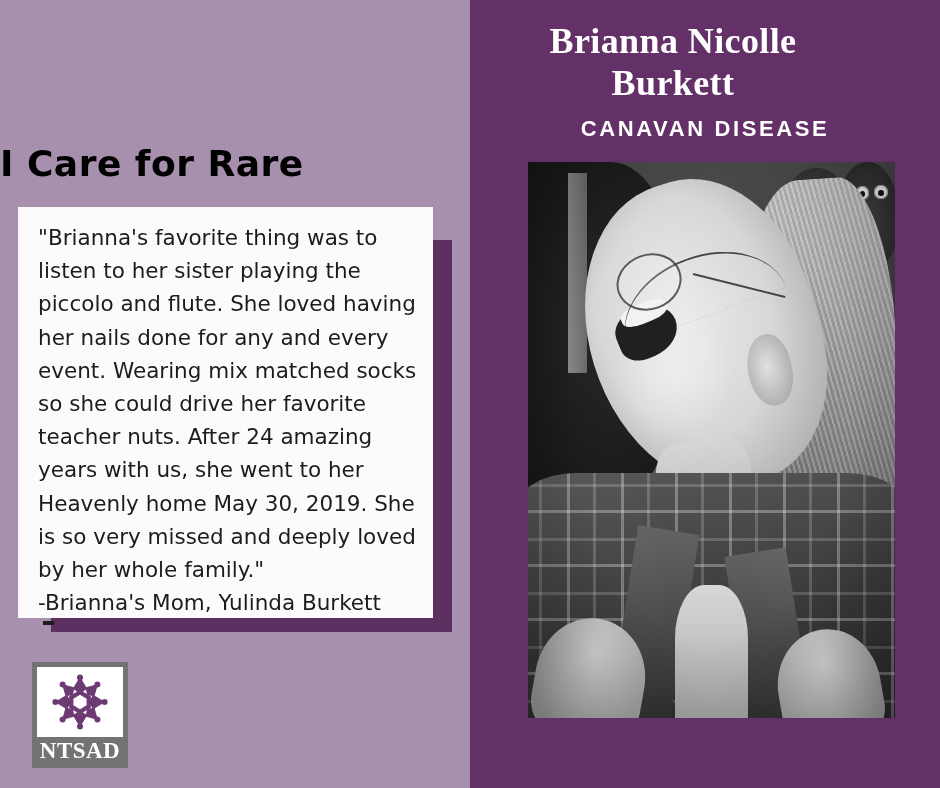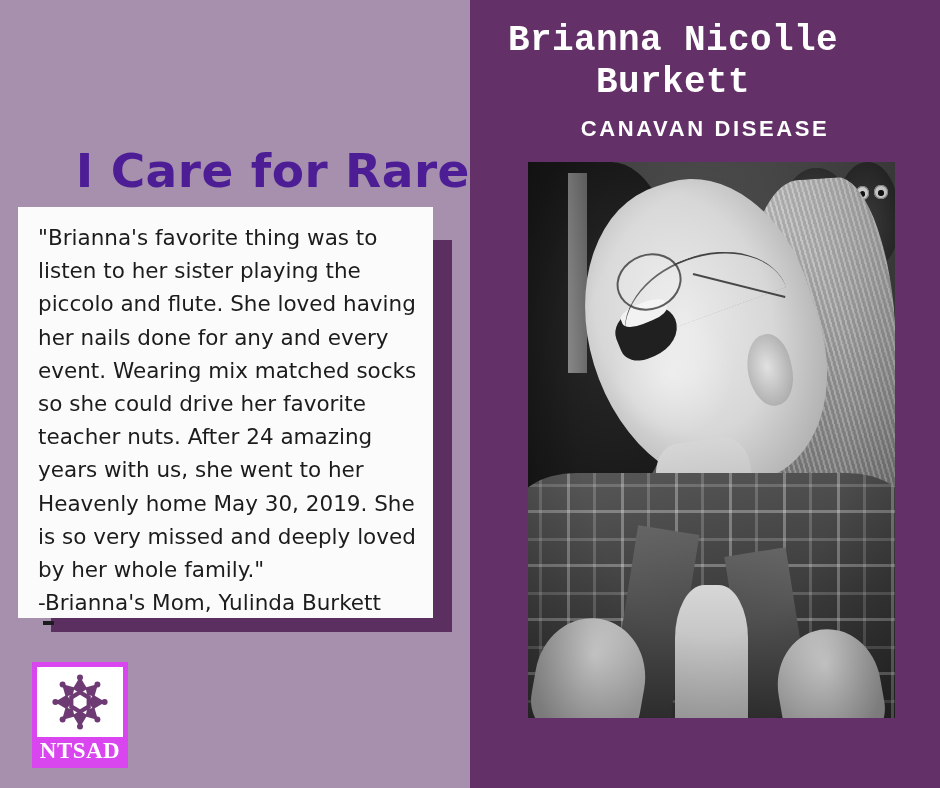--- a/index.html
+++ b/index.html
@@ -29,21 +29,21 @@
     background: #633168;
   }
 
   .name-title {
     position: absolute;
     left: 470px;
     top: 20px;
     width: 406px;
     text-align: center;
     color: #ffffff;
-    font-family: Liberation Mono, monospace;
+    font-family: Liberation Serif, serif;
     font-weight: 700;
     font-size: 36px;
     line-height: 1.18;
     letter-spacing: 0.4px;
   }
 
   .disease-label {
     position: absolute;
     left: 470px;
     top: 116px;
@@ -267,25 +267,25 @@
     position: absolute; inset: 0;
     background: radial-gradient(ellipse at 50% 45%, rgba(0,0,0,0) 52%, rgba(0,0,0,0.30) 100%);
   }
 
   
   .care-title {
     position: absolute;
     left: 0;
     top: 143px;
     width: 470px;
-    text-align: right;
-    color: #4c1d95;
+    text-align: left;
+    color: #000000;
     font-family: "DejaVu Sans", sans-serif;
     font-weight: 700;
-    font-size: 47px;
+    font-size: 36px;
     letter-spacing: 0.5px;
   }
 
   .quote-shadow {
     position: absolute;
     left: 51px;
     top: 240px;
     width: 401px;
     height: 392px;
     background: #5b2f60;
@@ -310,21 +310,21 @@
     white-space: pre-line;
   }
 
   
   .logo {
     position: absolute;
     left: 32px;
     top: 662px;
     width: 96px;
     height: 106px;
-    background: #d946ef;
+    background: #737373;
     padding: 5px 5px 0 5px;
   }
   .logo-emblem-box {
     width: 86px;
     height: 70px;
     background: #ffffff;
     display: flex;
     align-items: center;
     justify-content: center;
   }

